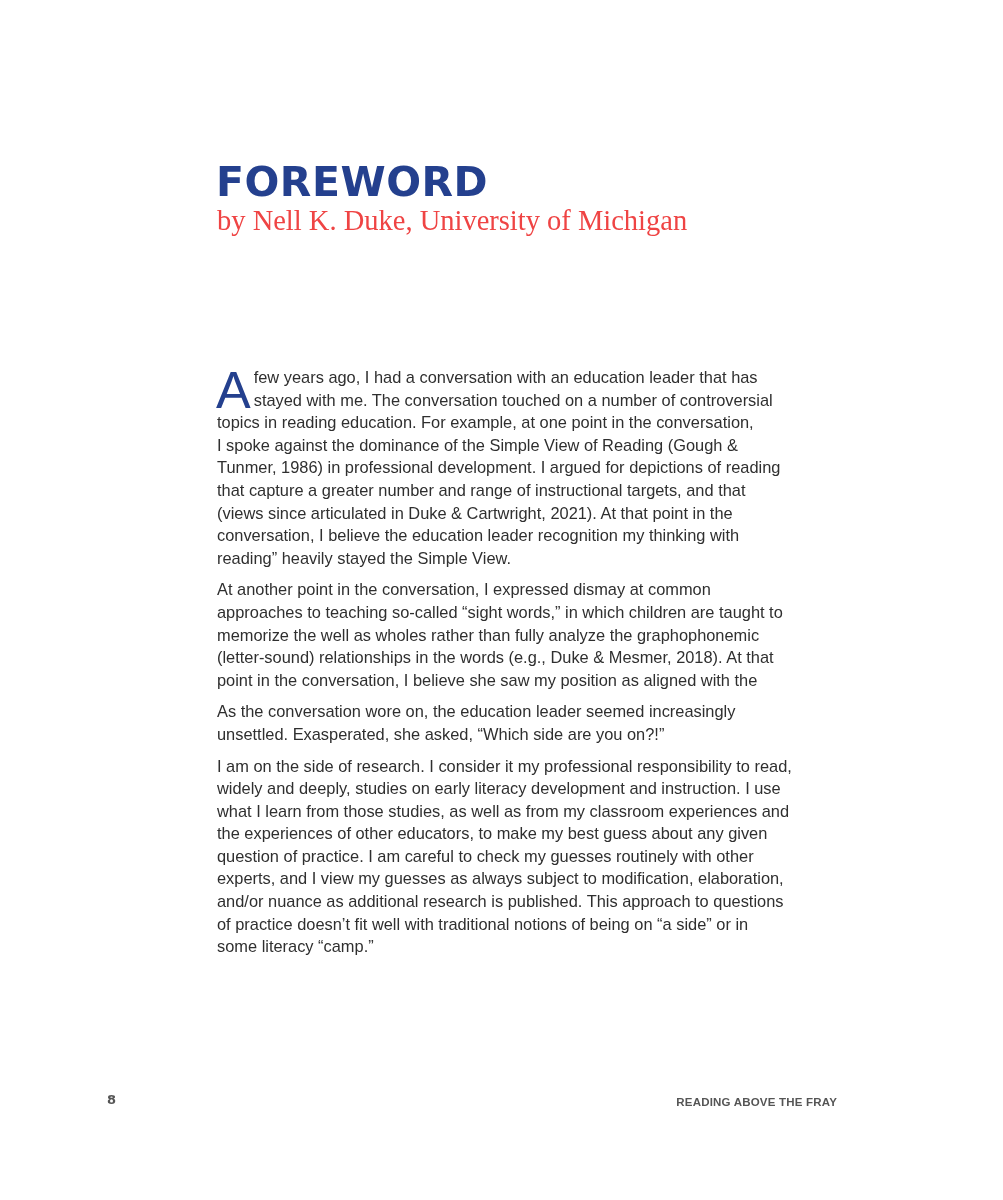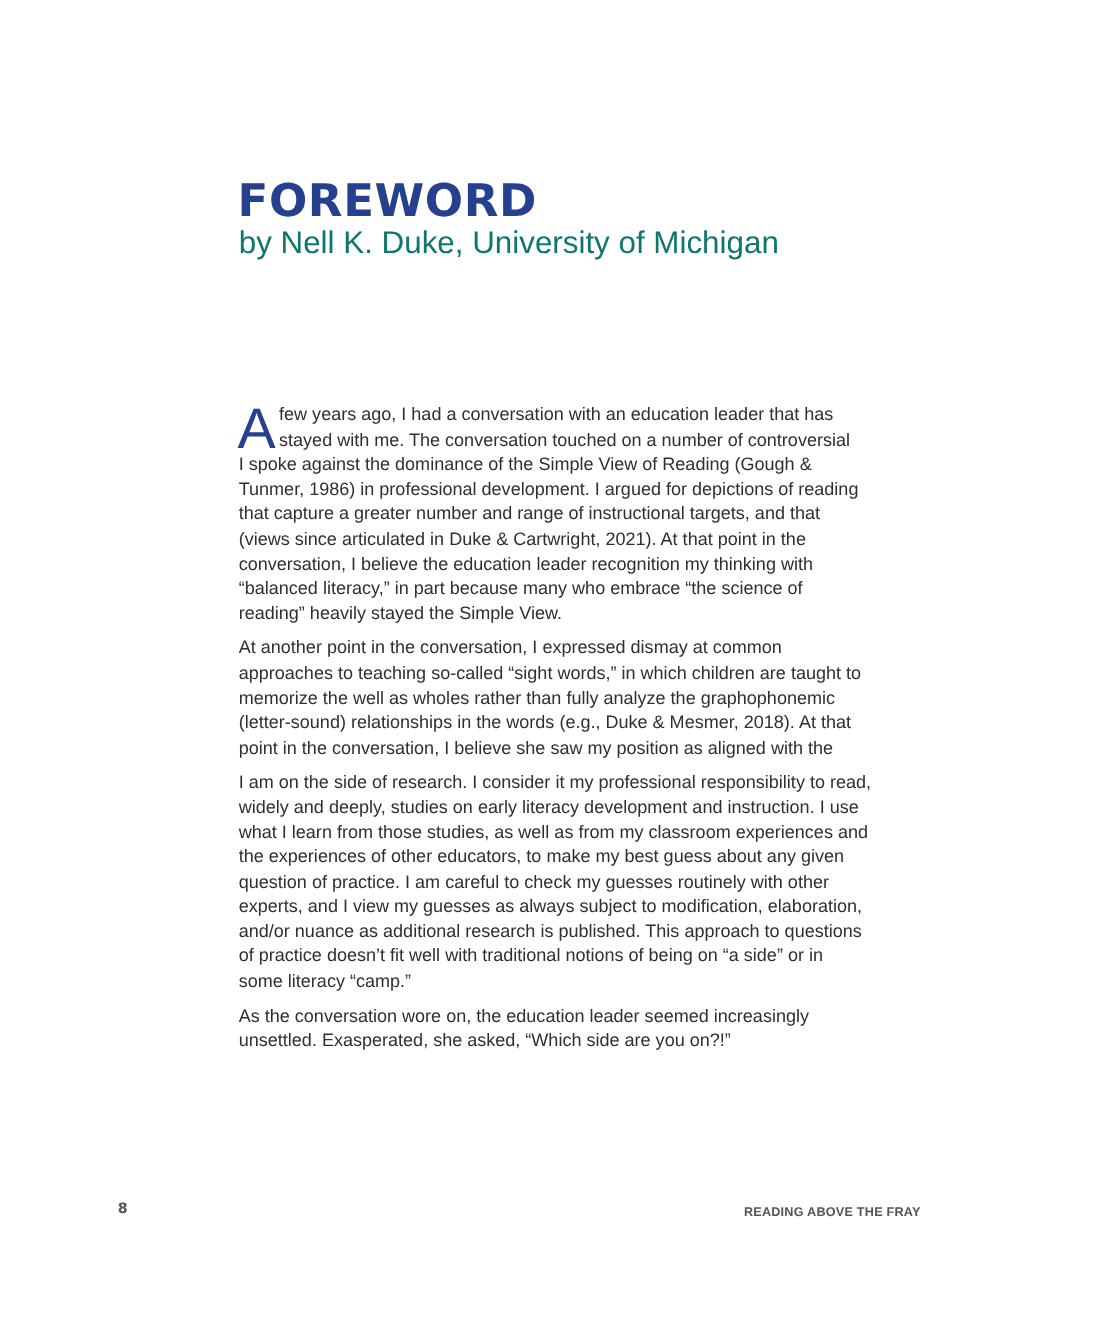--- a/index.html
+++ b/index.html
@@ -26,24 +26,24 @@
       letter-spacing: 0.5px;
       color: #24408e;
       line-height: 48px;
       text-align: right;
     }
     .page-subtitle {
       position: absolute;
       left: 217px;
       top: 203px;
       margin: 0;
-      font-family: Liberation Sans, sans-serif;
+      font-family: Liberation Serif, serif;
       font-weight: normal;
       font-size: 28.5px;
-      color: #0f766e;
+      color: #ef4444;
       line-height: 36px;
     }
     .body-text {
       position: absolute;
       left: 217px;
       top: 366px;
       width: 630px;
     }
     .body-text p {
       margin: 0 0 9px 0;
@@ -89,46 +89,46 @@
 <body>
 
 <h1 class="page-title">FOREWORD</h1>
 <h2 class="page-subtitle">by Nell K. Duke, University of Michigan</h2>
 
 <div class="body-text">
   <p>
     <span class="drop-cap">A</span>
     <span class="line">few years ago, I had a conversation with an education leader that has</span>
     <span class="line">stayed with me. The conversation touched on a number of controversial</span>
+    <span class="line" style="clear:left">topics in reading education. For example, at one point in the conversation,</span>
     <span class="line">I spoke against the dominance of the Simple View of Reading (Gough &amp;</span>
     <span class="line">Tunmer, 1986) in professional development. I argued for depictions of reading</span>
     <span class="line">that capture a greater number and range of instructional targets, and that</span>
     <span class="line">(views since articulated in Duke &amp; Cartwright, 2021). At that point in the</span>
     <span class="line">conversation, I believe the education leader recognition my thinking with</span>
-    <span class="line">“balanced literacy,” in part because many who embrace “the science of</span>
     <span class="line">reading” heavily stayed the Simple View.</span>
   </p>
   <p>
     <span class="line">At another point in the conversation, I expressed dismay at common</span>
     <span class="line">approaches to teaching so-called “sight words,” in which children are taught to</span>
     <span class="line">memorize the well as wholes rather than fully analyze the graphophonemic</span>
     <span class="line">(letter-sound) relationships in the words (e.g., Duke &amp; Mesmer, 2018). At that</span>
     <span class="line">point in the conversation, I believe she saw my position as aligned with the</span>
+  </p>
+  <p>
+    <span class="line">As the conversation wore on, the education leader seemed increasingly</span>
+    <span class="line">unsettled. Exasperated, she asked, “Which side are you on?!”</span>
   </p>
   <p>
     <span class="line">I am on the side of research. I consider it my professional responsibility to read,</span>
     <span class="line">widely and deeply, studies on early literacy development and instruction. I use</span>
     <span class="line">what I learn from those studies, as well as from my classroom experiences and</span>
     <span class="line">the experiences of other educators, to make my best guess about any given</span>
     <span class="line">question of practice. I am careful to check my guesses routinely with other</span>
     <span class="line">experts, and I view my guesses as always subject to modification, elaboration,</span>
     <span class="line">and/or nuance as additional research is published. This approach to questions</span>
     <span class="line">of practice doesn’t fit well with traditional notions of being on “a side” or in</span>
     <span class="line">some literacy “camp.”</span>
   </p>
-  <p>
-    <span class="line">As the conversation wore on, the education leader seemed increasingly</span>
-    <span class="line">unsettled. Exasperated, she asked, “Which side are you on?!”</span>
-  </p>
 </div>
 
 <div class="footer-page-number">8</div>
 <div class="footer-running-title">READING ABOVE THE FRAY</div>
 
 </body></html>

